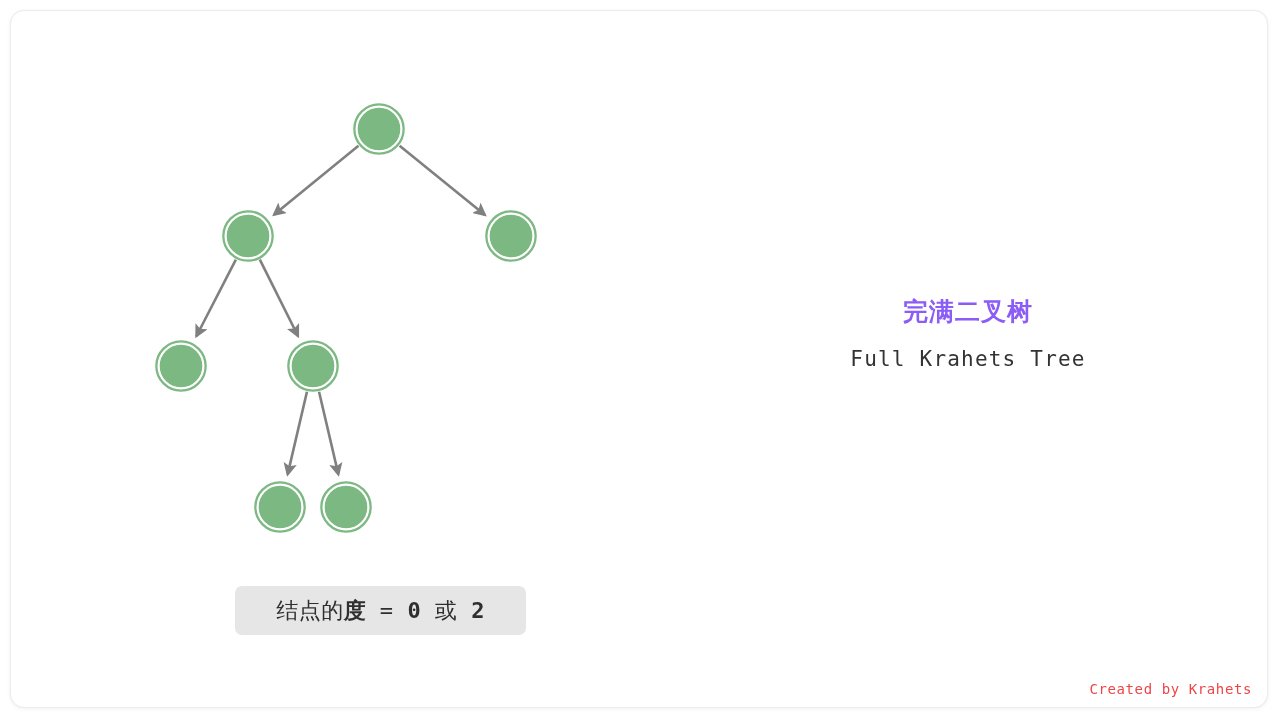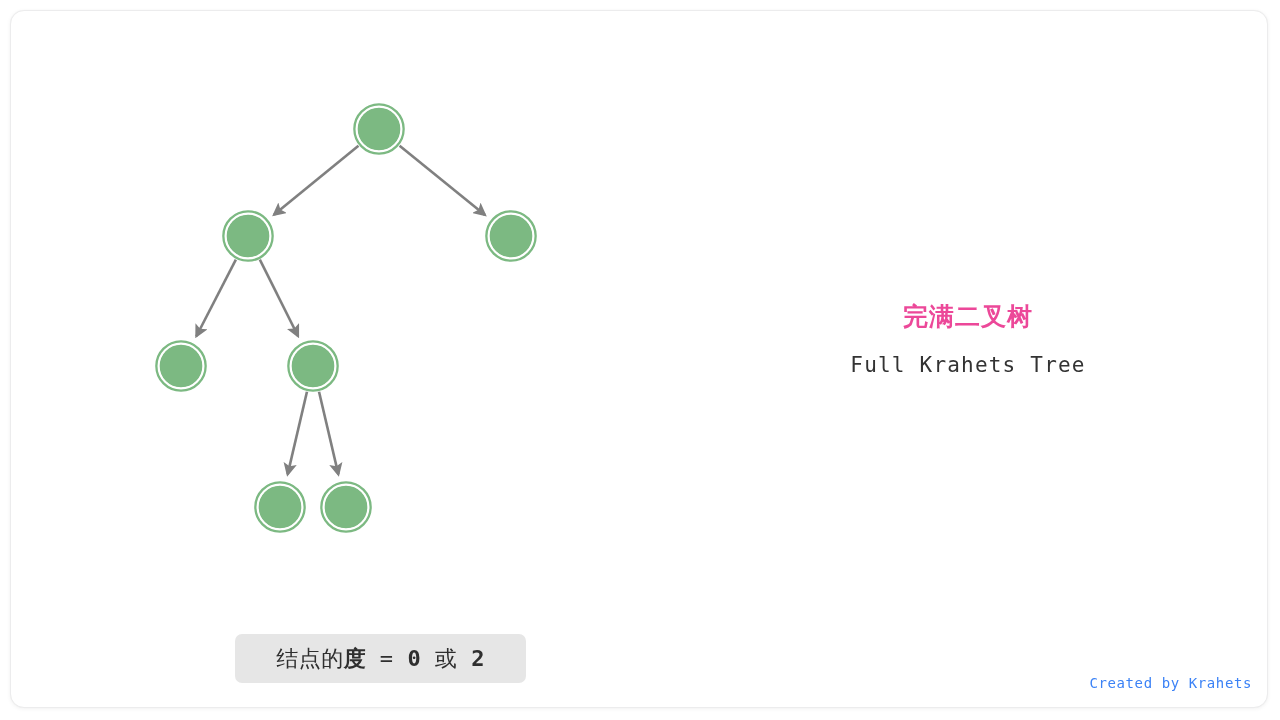--- a/index.html
+++ b/index.html
@@ -38,27 +38,27 @@
     height: 720px;
   }
   .title-block {
     position: absolute;
     left: 768px;
     top: 292px;
     width: 400px;
     text-align: center;
   }
   .title-cn {
-    font-family: Liberation Serif, serif;
+    font-family: Liberation Sans, sans-serif;
     font-size: 25px;
     font-weight: bold;
-    color: #ec4899;
+    color: #8b5cf6;
     letter-spacing: 1px;
     line-height: 34px;
-    margin: 8px;
+    margin: 2px;
   }
   .title-en {
     font-family: "DejaVu Sans Mono", "Liberation Mono", monospace;
     font-size: 21px;
     color: #333333;
     letter-spacing: 1.2px;
     line-height: 30px;
     margin: 0;
     margin-top: 16px;
   }
@@ -67,39 +67,38 @@
     left: 235px;
     top: 586px;
     width: 291px;
     height: 49px;
     background: #e6e6e6;
     border-radius: 7px;
     display: flex;
     align-items: center;
     justify-content: center;
     box-sizing: border-box;
-    margin-top: 48px;
   }
   .badge-text {
     font-family: "DejaVu Sans Mono", "Liberation Mono", monospace;
     font-size: 22px;
     color: #2f2f2f;
     white-space: pre;
     letter-spacing: 0.5px;
   }
   .badge-text .b {
     font-weight: bold;
   }
   .watermark {
     position: absolute;
     right: 28px;
-    bottom: 29px;
+    bottom: 23px;
     font-family: "DejaVu Sans Mono", "Liberation Mono", monospace;
     font-size: 14px;
-    color: #3b82f6;
+    color: #ef4444;
     letter-spacing: 0.6px;
   }
 </style>
 </head>
 <body>
 
 <div id="canvas">
 
   <div class="card"></div>
 

